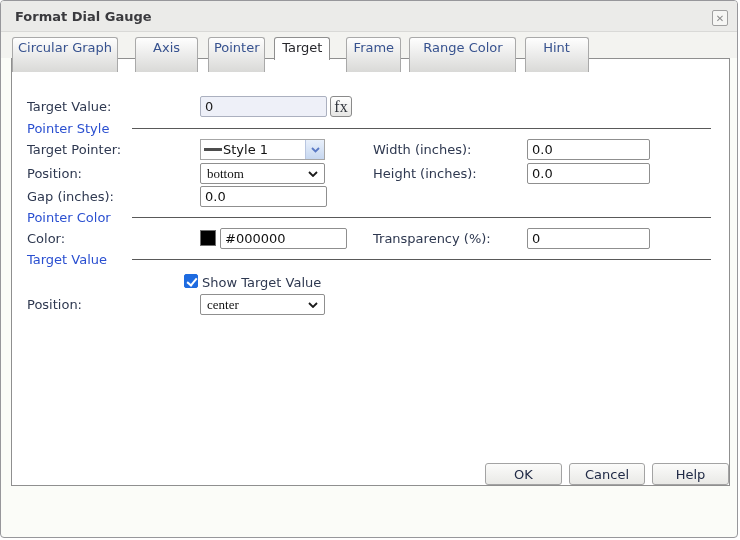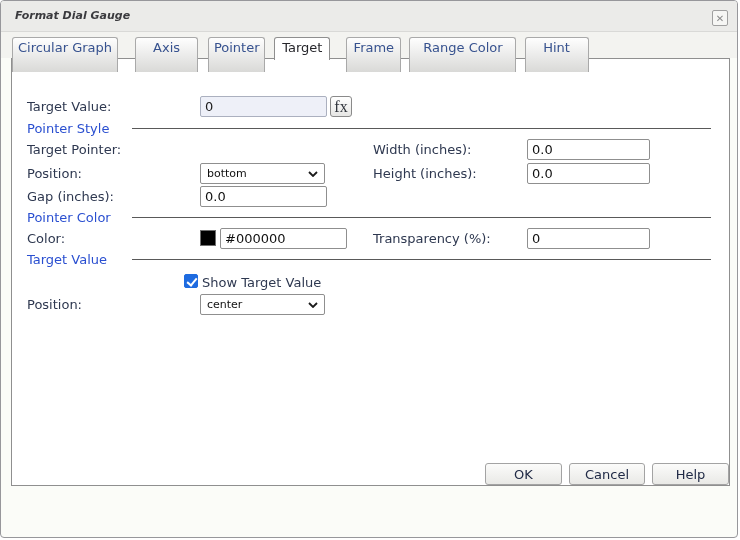--- a/index.html
+++ b/index.html
@@ -6,21 +6,21 @@
   html,body { width:740px; height:540px; background:#fff; font-family:"DejaVu Sans","Liberation Sans",sans-serif; }
   .dialog {
     position:relative; width:738px; height:538px; margin:0;
     border:1px solid #97979b; border-radius:4px; background:#fbfcf8; overflow:hidden;
   }
   
   .titlebar {
     position:absolute; left:0; top:0; width:100%; height:31px;
     background:#ebebe9; border-bottom:1px solid #d9d9d7;
   }
-  .title { position:absolute; left:14px; top:8px; font-size:11px; font-weight:bold; color:#3a3a3e;font-style:italic; }
+  .title { position:absolute; left:14px; top:8px; font-size:13px; font-weight:bold; color:#3a3a3e; }
   .closebtn {
     position:absolute; right:9px; top:9px; width:16px; height:16px;
     border:1px solid #a0a0a0; border-radius:2px; background:#f6f6f4;
     font-size:10px; color:#8a8a8a; line-height:13px; text-align:center; cursor:default;
     font-family:inherit; padding:0;
   }
   
   .tabband { position:absolute; left:0; top:31px; width:100%; height:26px; background:#f3f3f0; }
   .tabstrip { position:absolute; left:11px; top:36px; height:23px; white-space:nowrap; z-index:4; }
   .tab {
@@ -71,21 +71,21 @@
   .combo-line { width:18px; height:3px; background:#4d4d4d; margin:0 1px 0 3px; }
   .combo-text { font-size:13px; color:#111; }
   .combo-btn {
     margin-left:auto; width:19px; align-self:stretch;
     background:linear-gradient(#e9f0fb,#c6d7f0); border-left:1px solid #b9c6e0;
     display:flex; align-items:center; justify-content:center;
   }
   .sel {
     position:absolute; left:188px; top:0; width:125px; height:21px;
     display:flex; align-items:center; border:1px solid #8f8f8f; border-radius:2px;
-    background:#fff; padding:0 6px; font-size:11px; color:#111;
+    background:#fff; padding:0 6px; font-size:13px; color:#111;font-family:Liberation Serif, serif;
   }
   .sel .chev { margin-left:auto; }
   .swatch {
     position:absolute; left:188px; top:2px; width:16px; height:16px;
     background:#000; border:1px solid #6f6f6f;
   }
   .hex { left:208px; width:127px; }
   .btn {
     position:absolute; top:404px; height:22px;
     border:1px solid #a3a3a3; border-radius:3px;
@@ -124,20 +124,29 @@
       <button class="fxbtn">fx</button>
     </div>
 
     <div class="row" style="top:62px">
       <span class="sect-title">Pointer Style</span>
       <span class="sect-line"></span>
     </div>
 
     <div class="row" style="top:80px">
       <span class="lbl">Target Pointer:</span>
+      <div class="combo">
+        <span class="combo-line"></span>
+        <span class="combo-text">Style 1</span>
+        <span class="combo-btn">
+          <svg width="9" height="6" viewBox="0 0 9 6">
+              <path d="M1 1 L4.5 4.5 L8 1" fill="none" stroke="#5a79c4" stroke-width="1.8"></path>
+            </svg>
+        </span>
+      </div>
       <span class="lbl lbl2">Width (inches):</span>
       <input class="txt f2" value="0.0" style="">
     </div>
 
     <div class="row" style="top:104px">
       <span class="lbl">Position:</span>
       <div class="sel">
         <span>bottom</span>
         <svg class="chev" width="10" height="6" viewBox="0 0 10 6">
             <path d="M1 1 L5 5 L9 1" fill="none" stroke="#1a1a1a" stroke-width="1.8"></path>

